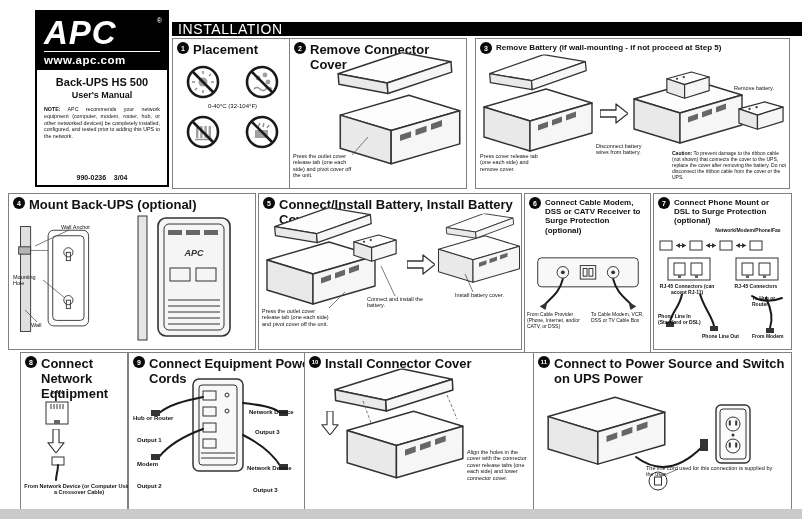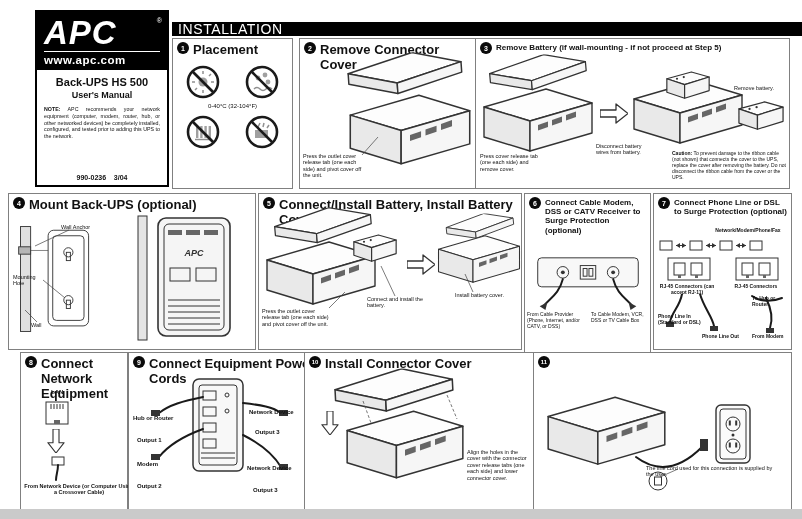--- a/index.html
+++ b/index.html
@@ -132,21 +132,21 @@
       </svg>
       <svg width="36" height="36" viewBox="0 0 36 36">
         <rect class="picto-fill" x="11" y="16" width="13" height="8"></rect>
         <path class="picto" d="M14,13 l2,-4 M19,13 l1,-4 M23,14 l2,-3"></path>
         <circle class="prohib-ring" cx="18" cy="18" r="15"></circle>
         <line class="prohib-ring" x1="7.5" y1="7.5" x2="28.5" y2="28.5"></line>
       </svg>
     </div>
   </section>
 
-  <section class="step" style="left:299px;top:38px;width:178px;height:151px">
+  <section class="step" style="left:289px;top:38px;width:178px;height:151px">
     <div class="step-head">
       <span class="step-num">2</span>
       <div class="step-title">Remove Connector Cover</div>
     </div>
     <svg class="ill" style="left:46px;top:14px;transform:rotate(-4deg)" width="118" height="42" viewBox="0 0 112 40">
         <use href="#cover"></use>
       </svg>
     <svg class="ill" style="left:48px;top:54px" width="124" height="73" viewBox="0 0 112 66">
         <use href="#cuboid"></use>
       </svg>
@@ -274,21 +274,21 @@
       <polygon class="plug" points="10,56 18,52 16,60"></polygon>
       <polygon class="plug" points="110,56 102,52 104,60"></polygon>
     </svg>
     <div class="ann small" style="left:2px;top:118px;width:58px">From Cable Provider (Phone, Internet, and/or CATV, or DSS)</div>
     <div class="ann small" style="left:66px;top:118px;width:58px">To Cable Modem, VCR, DSS or TV Cable Box</div>
   </section>
 
   <section class="step" style="left:653px;top:193px;width:139px;height:157px">
     <div class="step-head">
       <span class="step-num">7</span>
-      <div class="step-title" style="font-size:8px">Connect Phone Line or DSL to Surge Protection (optional)</div>
+      <div class="step-title" style="font-size:8px">Connect Phone Mount or DSL to Surge Protection (optional)</div>
     </div>
     <div class="ann small b ctr" style="left:52px;top:34px;width:84px">Network/Modem/Phone/Fax</div>
     <svg class="ill" style="left:4px;top:44px" width="130" height="15" viewBox="0 0 130 15">
       <rect x="2" y="3" width="12" height="9" class="thin"></rect>
       <path class="thin" d="M18,7.5 H28"></path>
         <polygon class="plug" points="18,7.5 22,5 22,10"></polygon>
         <polygon class="plug" points="28,7.5 24,5 24,10"></polygon>
       <rect x="32" y="3" width="12" height="9" class="thin"></rect>
       <path class="thin" d="M48,7.5 H58"></path>
         <polygon class="plug" points="48,7.5 52,5 52,10"></polygon>
@@ -400,20 +400,21 @@
     <svg class="overlay" width="227" height="158" viewBox="0 0 227 158">
       <line class="dash" x1="58" y1="48" x2="66" y2="70"></line>
       <line class="dash" x1="142" y1="42" x2="152" y2="66"></line>
     </svg>
     <div class="ann s55" style="left:162px;top:96px;width:62px">Align the holes in the cover with the connector cover release tabs (one each side) and lower connector cover.</div>
   </section>
 
   <section class="step" style="left:533px;top:352px;width:259px;height:158px">
     <div class="step-head">
       <span class="step-num" style="font-size:6px">11</span>
+      <div class="step-title">Connect to Power Source and Switch on UPS Power</div>
     </div>
     <svg class="ill" style="left:6px;top:28px" width="250" height="126" viewBox="0 0 250 126">
       <g transform="translate(6,14) scale(1.08)">
           <use href="#cuboid"></use>
         </g>
       <circle cx="118" cy="100" r="9" class="thin"></circle>
       <rect x="114.5" y="96" width="7" height="8" class="thin"></rect>
       <path class="cord" d="M96,76 C120,94 142,86 162,66"></path>
       <rect class="plug" x="160" y="58" width="8" height="12"></rect>
       <g transform="translate(176,24)">

